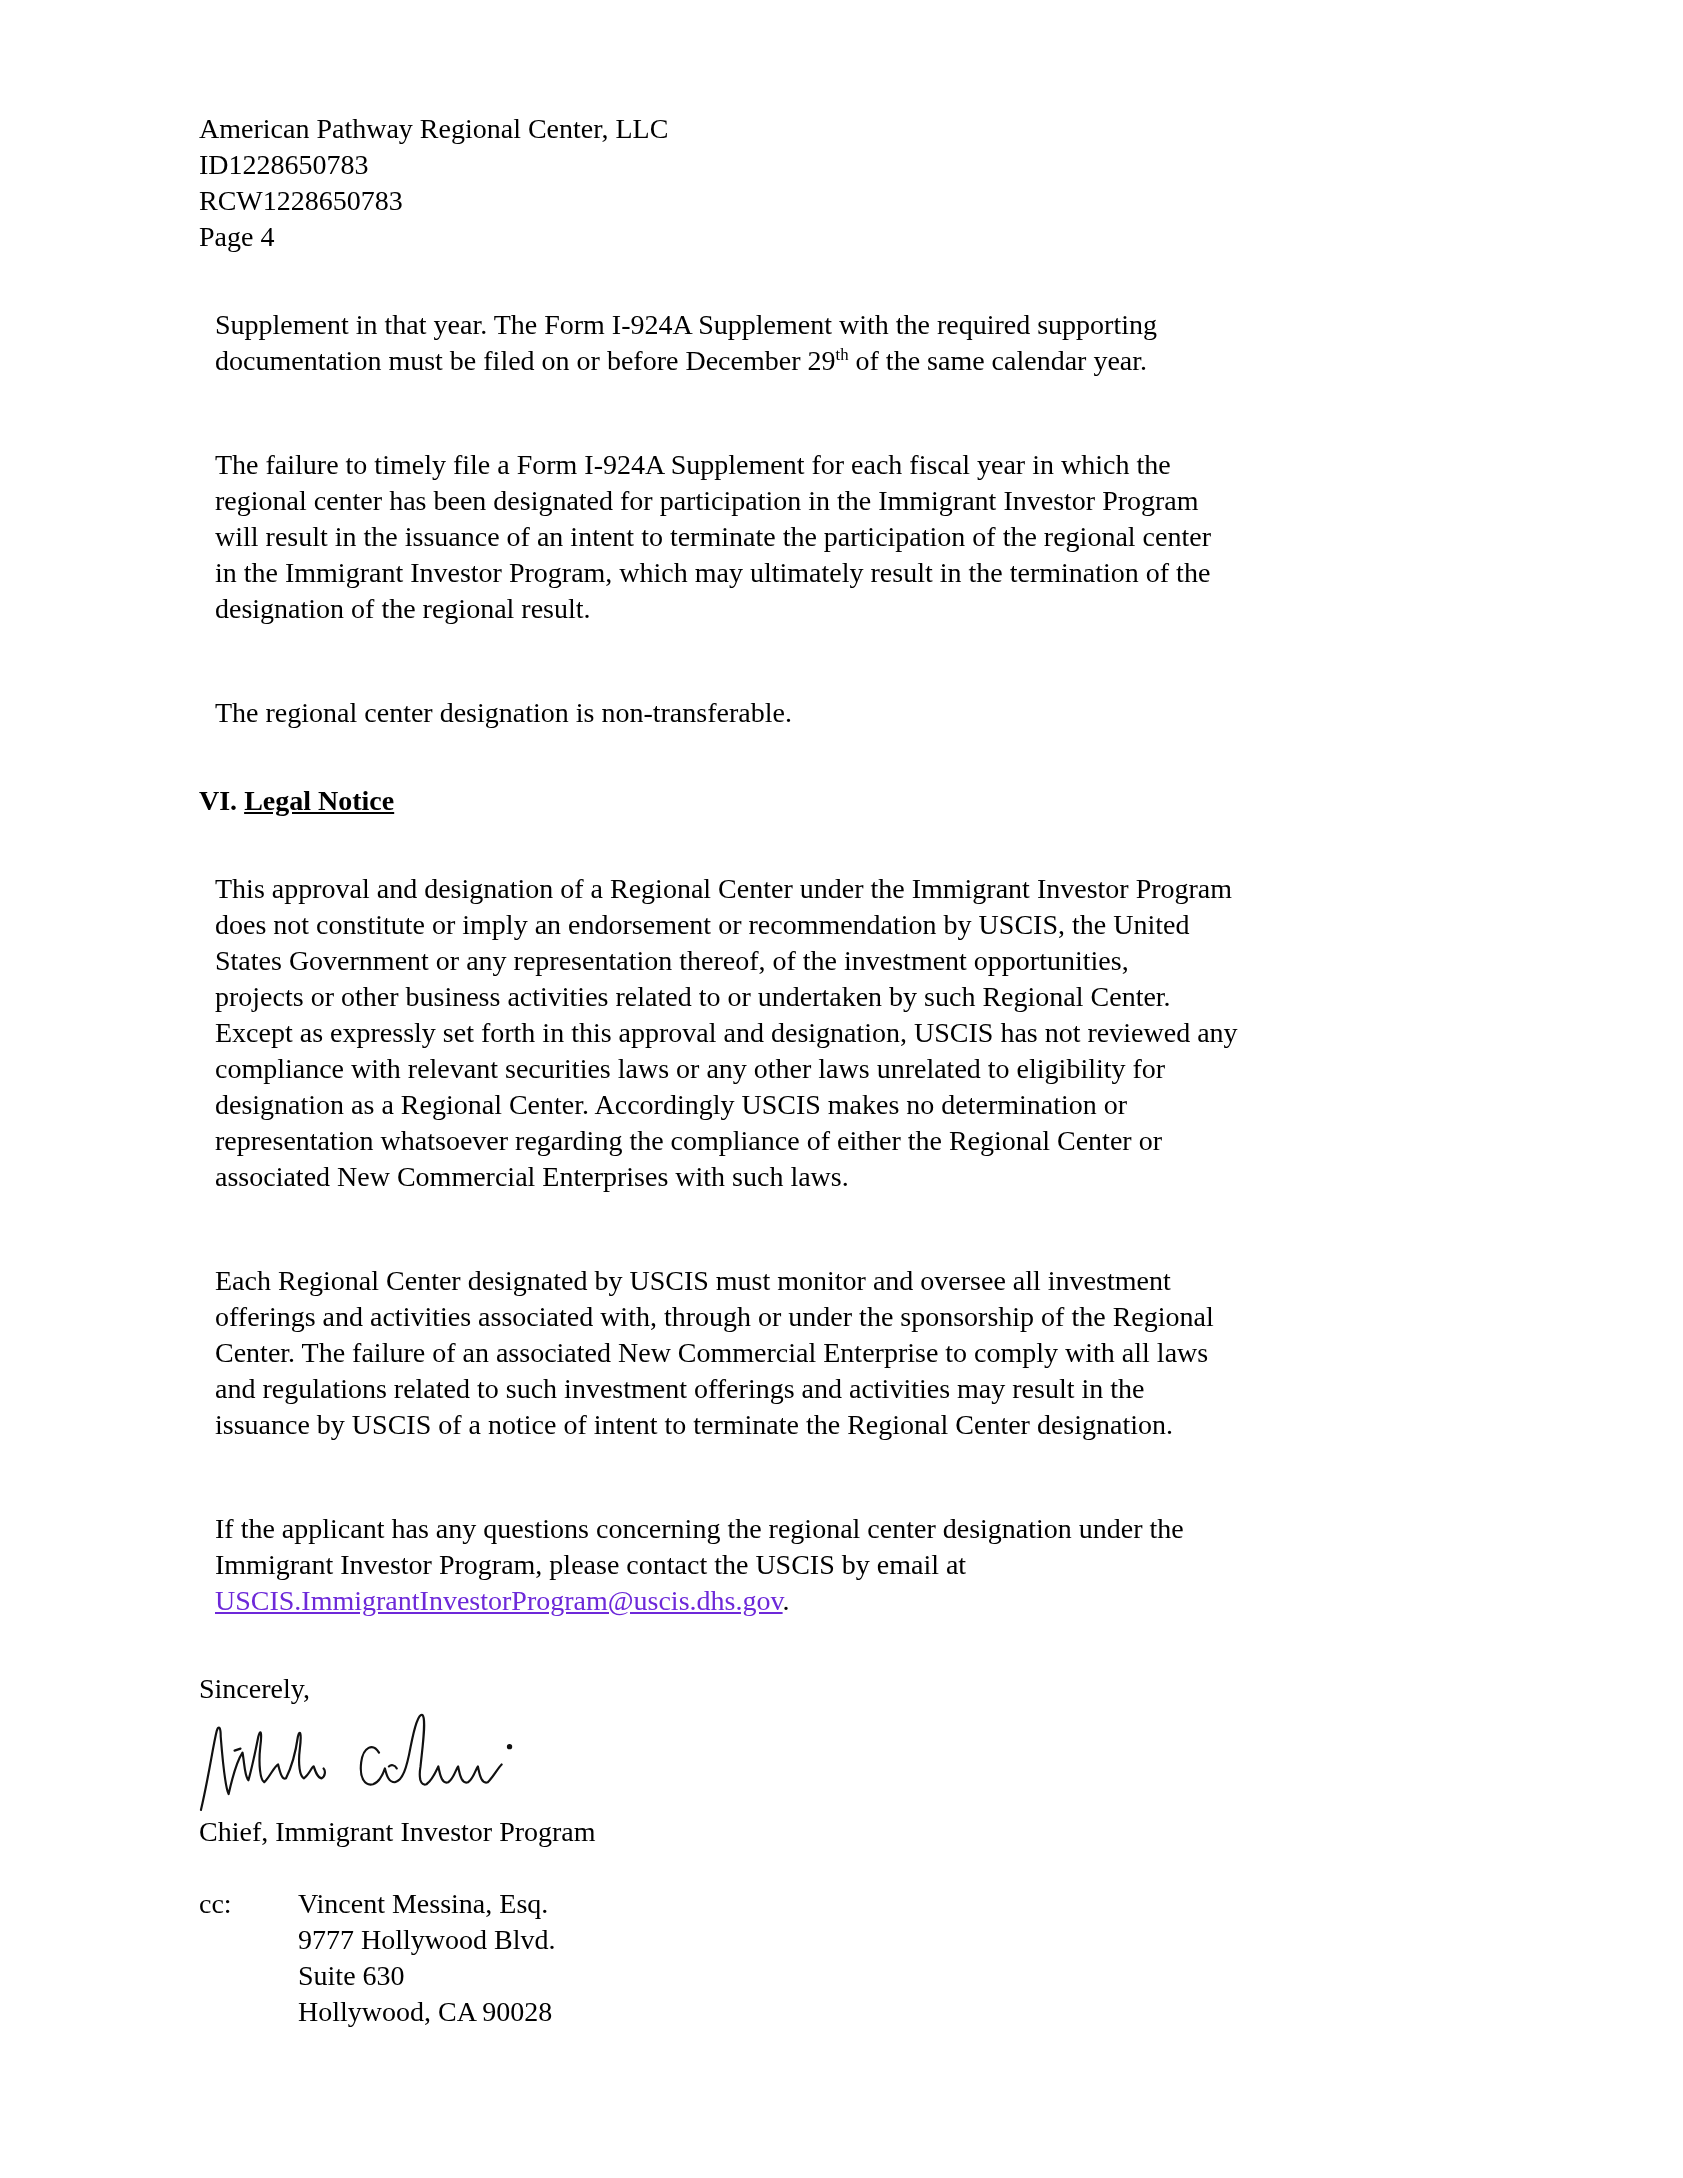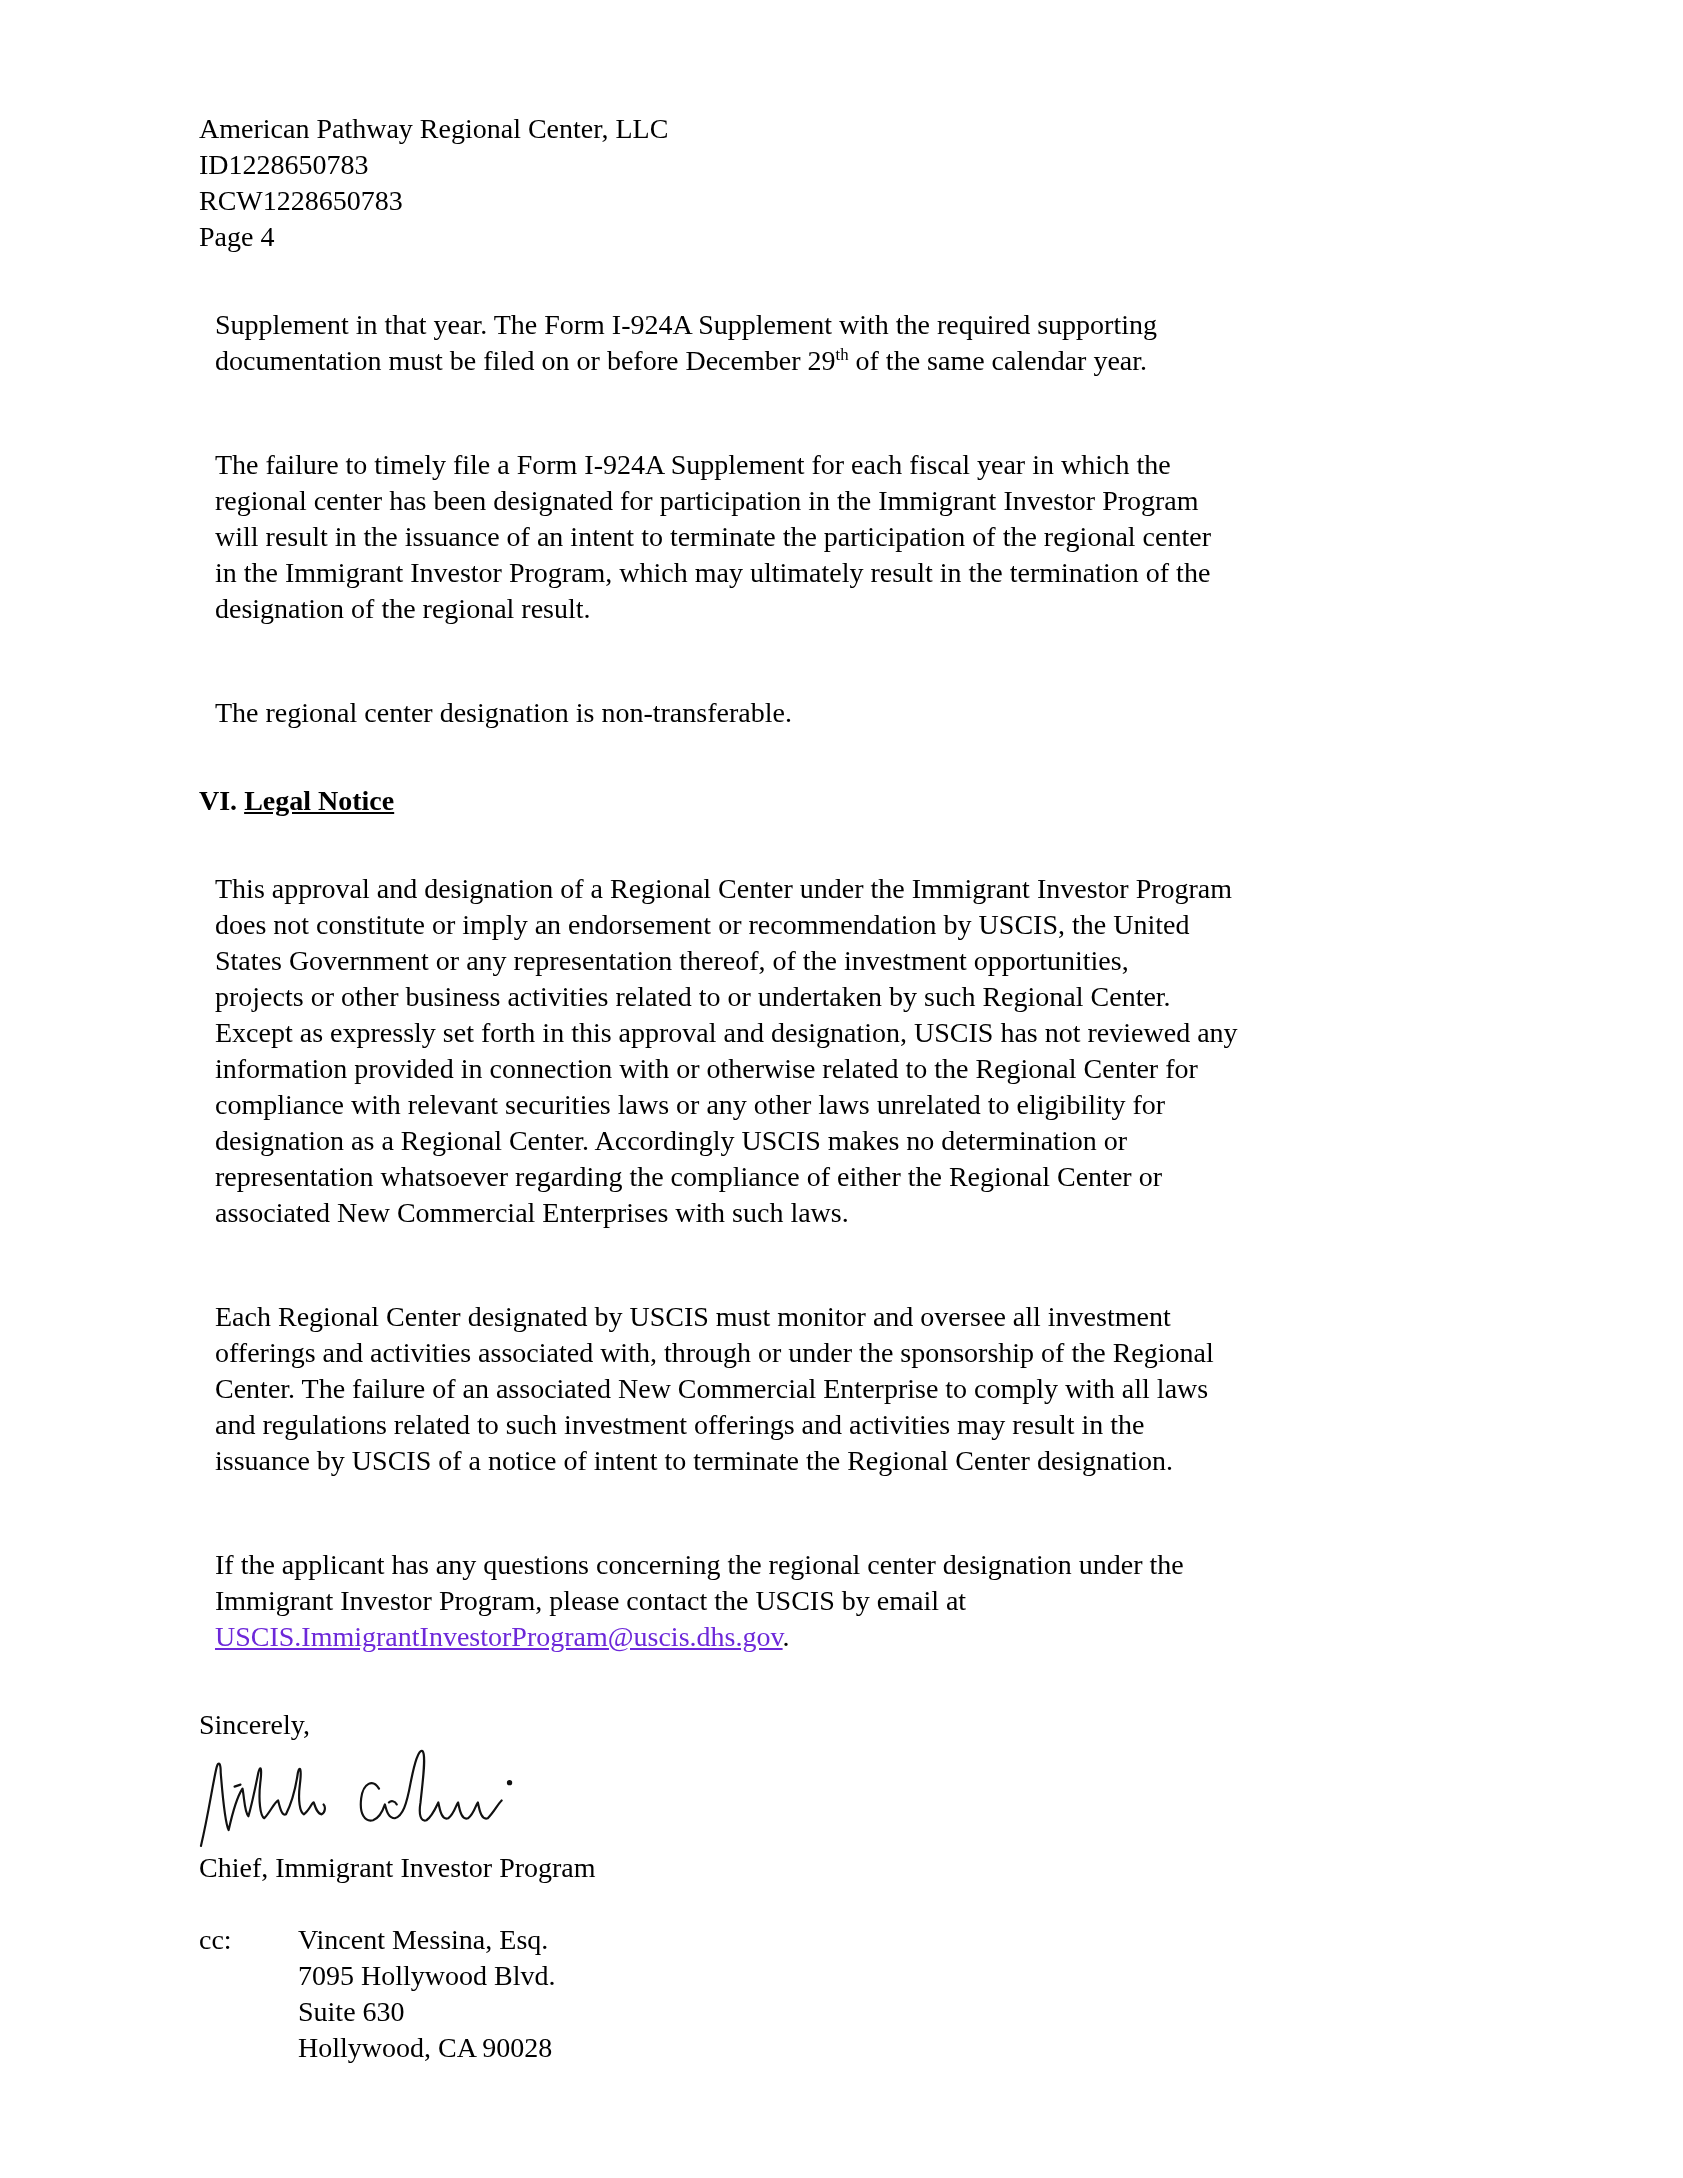--- a/index.html
+++ b/index.html
@@ -93,21 +93,20 @@
   </div>
 
   <div class="gap"></div>
 
   <p class="para">
     <span class="line">This approval and designation of a Regional Center under the Immigrant Investor Program</span>
     <span class="line">does not constitute or imply an endorsement or recommendation by USCIS, the United</span>
     <span class="line">States Government or any representation thereof, of the investment opportunities,</span>
     <span class="line">projects or other business activities related to or undertaken by such Regional Center.</span>
     <span class="line">Except as expressly set forth in this approval and designation, USCIS has not reviewed any</span>
-    <span class="line">information provided in connection with or otherwise related to the Regional Center for</span>
     <span class="line">compliance with relevant securities laws or any other laws unrelated to eligibility for</span>
     <span class="line">designation as a Regional Center.  Accordingly USCIS makes no determination or</span>
     <span class="line">representation whatsoever regarding the compliance of either the Regional Center or</span>
     <span class="line">associated New Commercial Enterprises with such laws.</span>
   </p>
 
   <div class="gap"></div>
 
   <p class="para">
     <span class="line">Each Regional Center designated by USCIS must monitor and oversee all investment</span>
@@ -142,20 +141,20 @@
     </div>
     <span class="line">Chief, Immigrant Investor Program</span>
   </div>
 
   <div class="gap"></div>
 
   <div class="cc-block">
     <span class="cc-label">cc:</span>
     <div class="cc-lines">
       <span class="line">Vincent Messina, Esq.</span>
-      <span class="line">7095 Hollywood Blvd.</span>
+      <span class="line">9777 Hollywood Blvd.</span>
       <span class="line">Suite 630</span>
       <span class="line">Hollywood, CA 90028</span>
     </div>
   </div>
 
 </div>
 
 
 </body></html>

